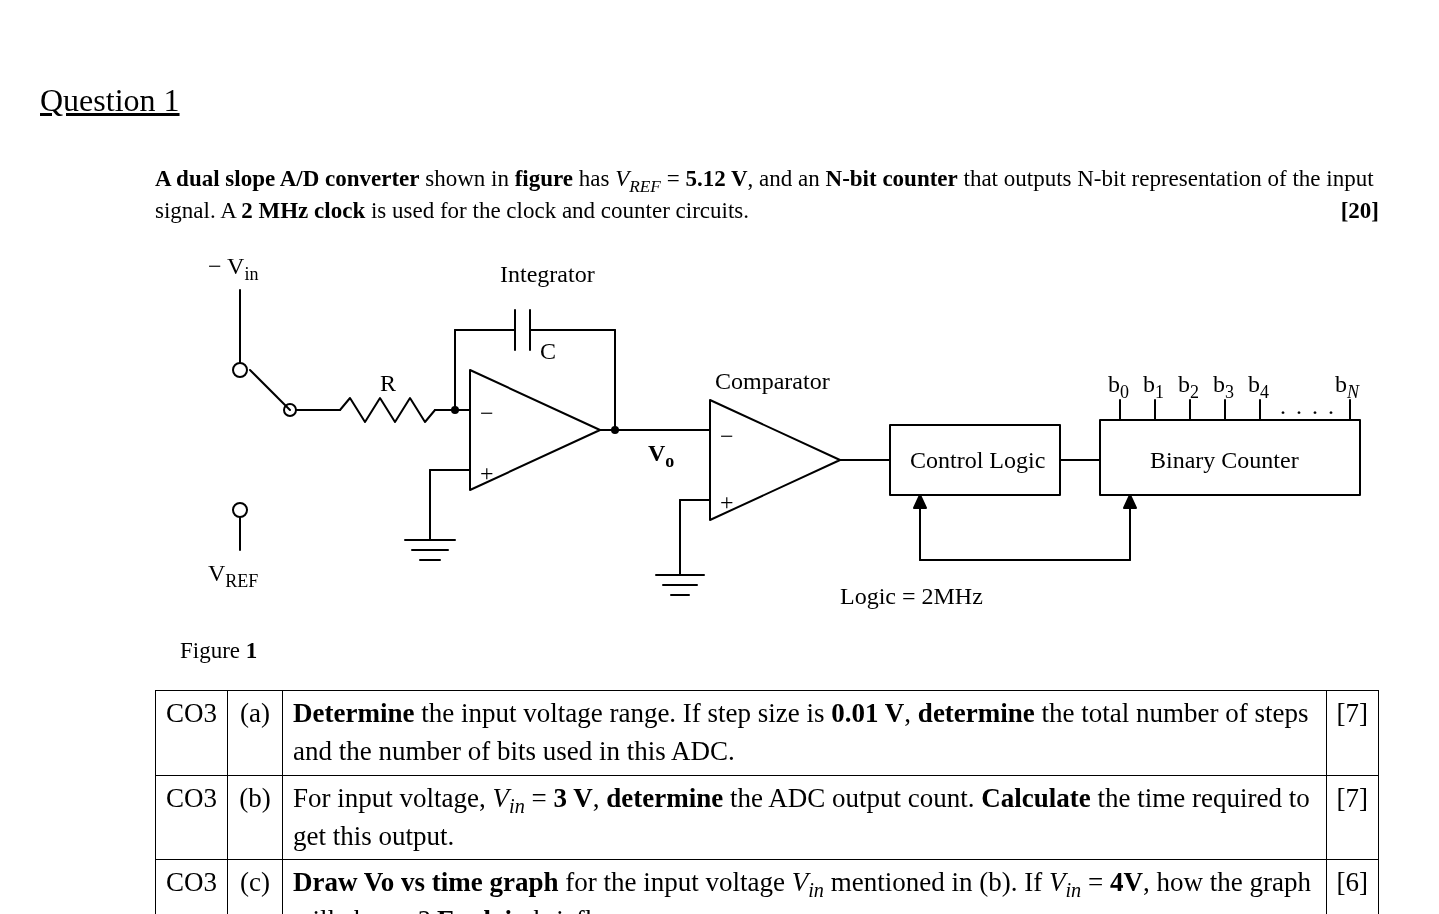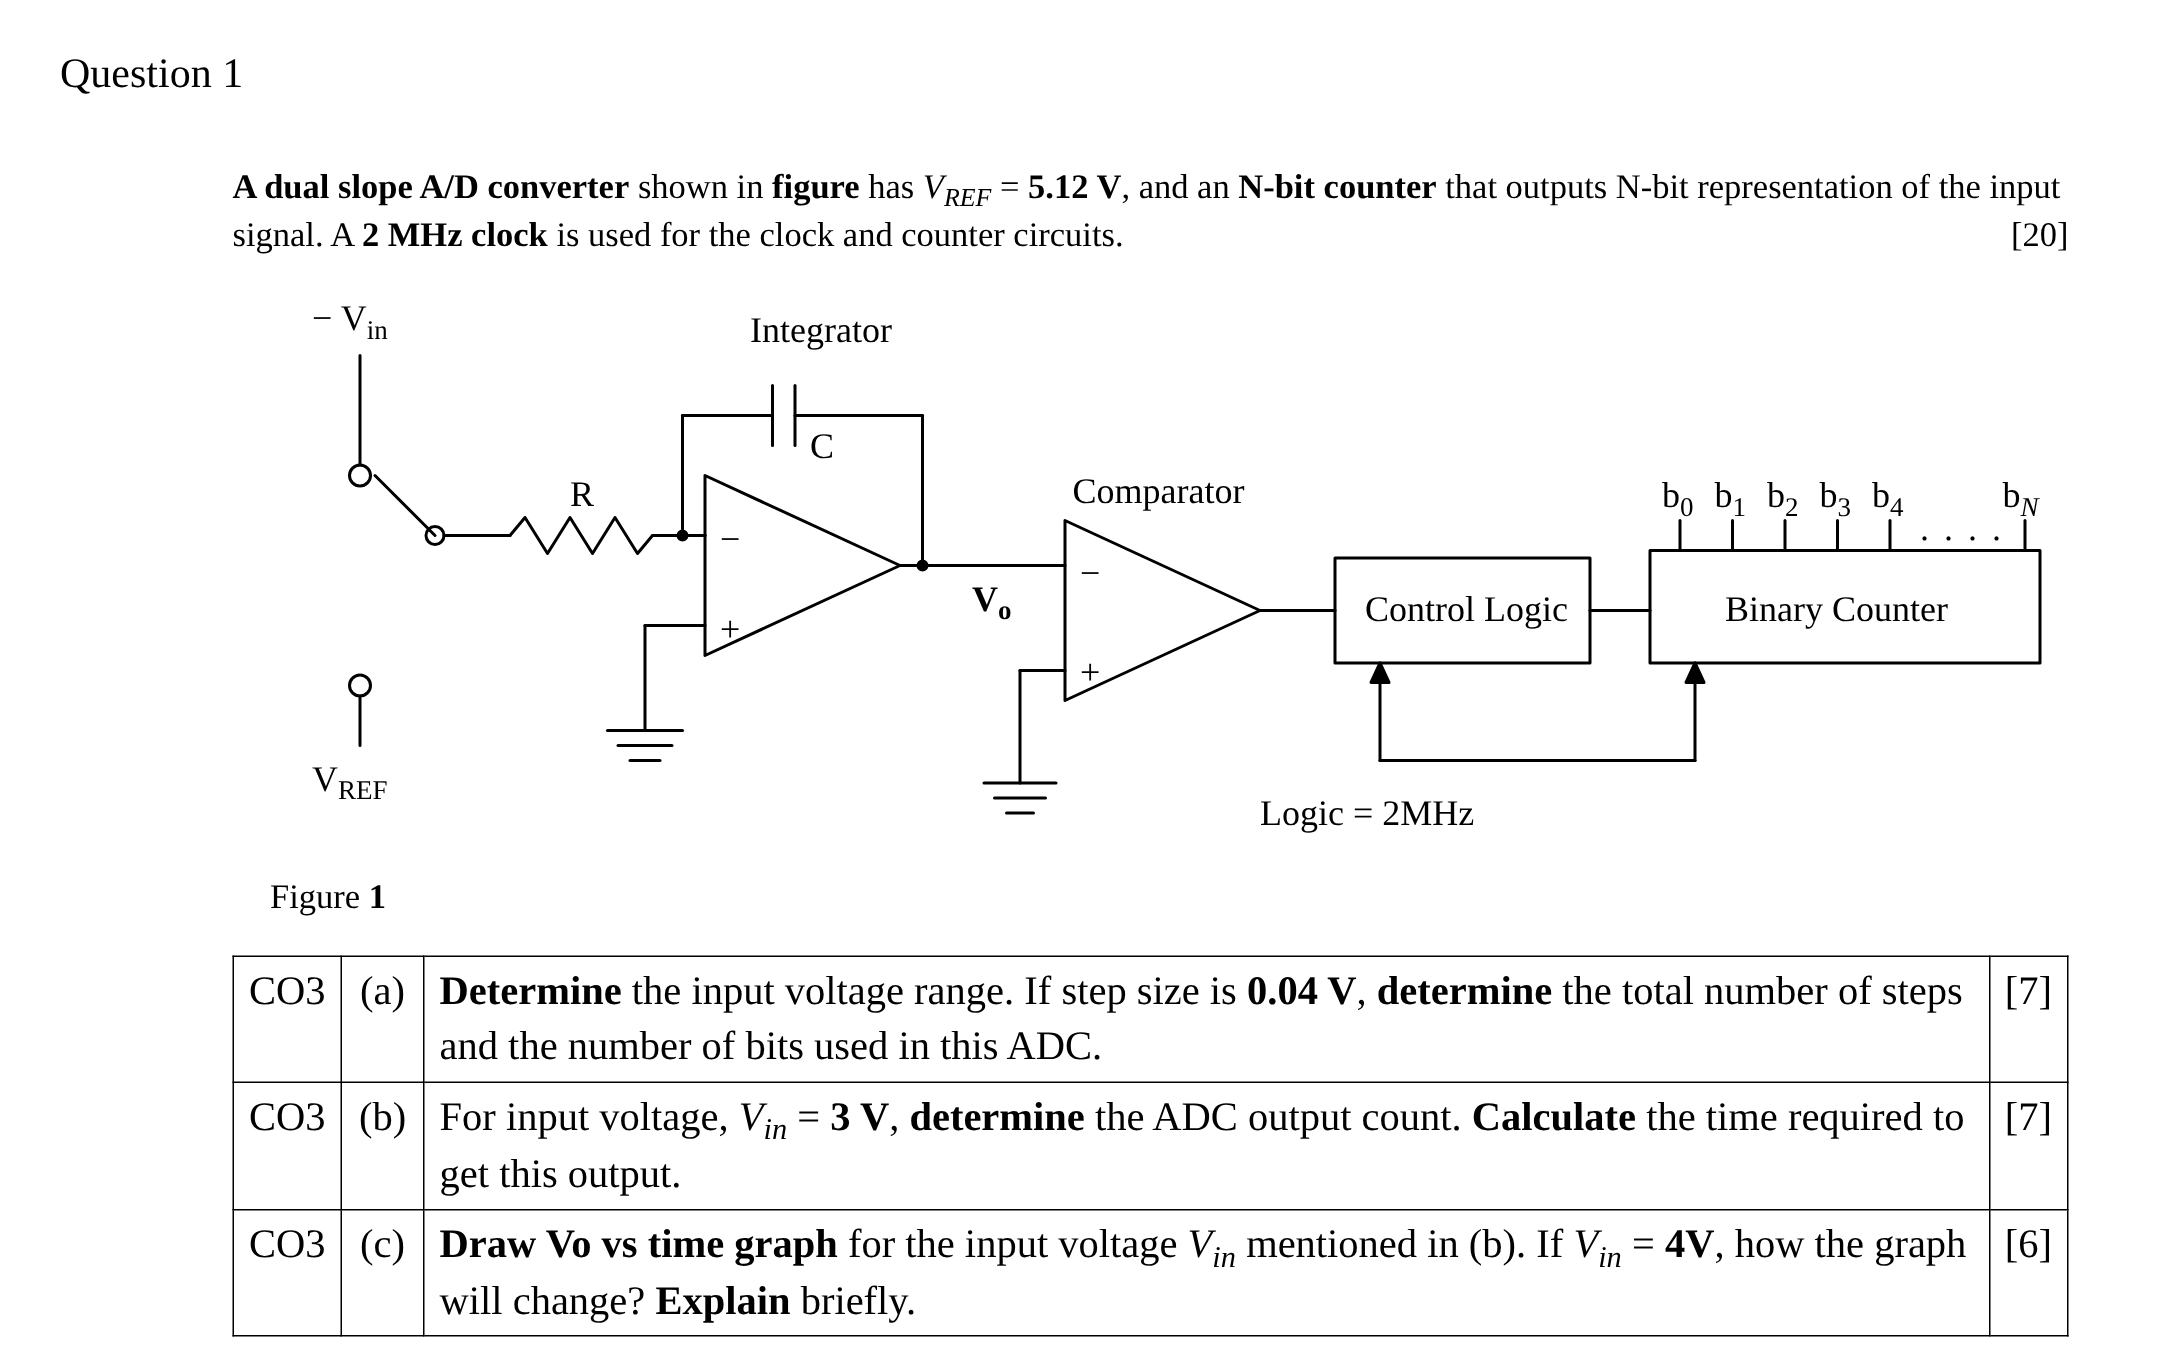--- a/index.html
+++ b/index.html
@@ -6,36 +6,38 @@
     body {
       font-family: 'Times New Roman', Georgia, serif;
       background: #fff;
       color: #000;
       padding: 30px 40px;
       width: 1439px;
       font-size: 22px;
       line-height: 1.4;
     }
     .title {
-      font-size: 28px;
+      font-size: 32px;
       font-weight: normal;
+      text-decoration: underline;
       margin-bottom: 40px;
+      margin-top: 48px;
     }
     .content-block {
       margin-left: 115px;
       margin-right: 20px;
     }
     .intro {
       font-size: 23px;
       margin-bottom: 13px;
     }
     .intro b { font-weight: bold; }
     .marks-right {
       float: right;
-      font-weight: normal;
+      font-weight: bold;
     }
     sub { font-size: 0.75em; vertical-align: sub; line-height: 0; }
     .ital { font-style: italic; }
     .figure-area {
       position: relative;
       width: 1200px;
       height: 430px;
       margin-left: 25px;
       margin-top: 10px;
     }
@@ -165,21 +167,21 @@
     <div class="abs lbl" style="left:1100px;top:150px;letter-spacing:2px">. . . .</div>
     <div class="abs lbl" style="left:1155px;top:128px"><span>b</span><sub class="ital">N</sub></div>
     <div class="abs cap" style="top:395px"><span>Figure </span><b>1</b></div>
   </div>
 
   <table class="qtable">
     <tbody>
         <tr>
       <td class="co">CO3</td>
       <td class="part">(a)</td>
-      <td><b>Determine</b><span> the input voltage range. If step size is </span><b>0.04 V</b><span>, </span><b>determine</b><span> the total number of steps and the number of bits used in this ADC.</span></td>
+      <td><b>Determine</b><span> the input voltage range. If step size is </span><b>0.01 V</b><span>, </span><b>determine</b><span> the total number of steps and the number of bits used in this ADC.</span></td>
       <td class="mk">[7]</td>
     </tr>
     <tr>
       <td class="co">CO3</td>
       <td class="part">(b)</td>
       <td><span>For input voltage, </span><span class="ital">V</span><sub class="ital">in</sub><span> = </span><b>3 V</b><span>, </span><b>determine</b><span> the ADC output count. </span><b>Calculate</b><span> the time required to get this output.</span></td>
       <td class="mk">[7]</td>
     </tr>
     <tr>
       <td class="co">CO3</td>

